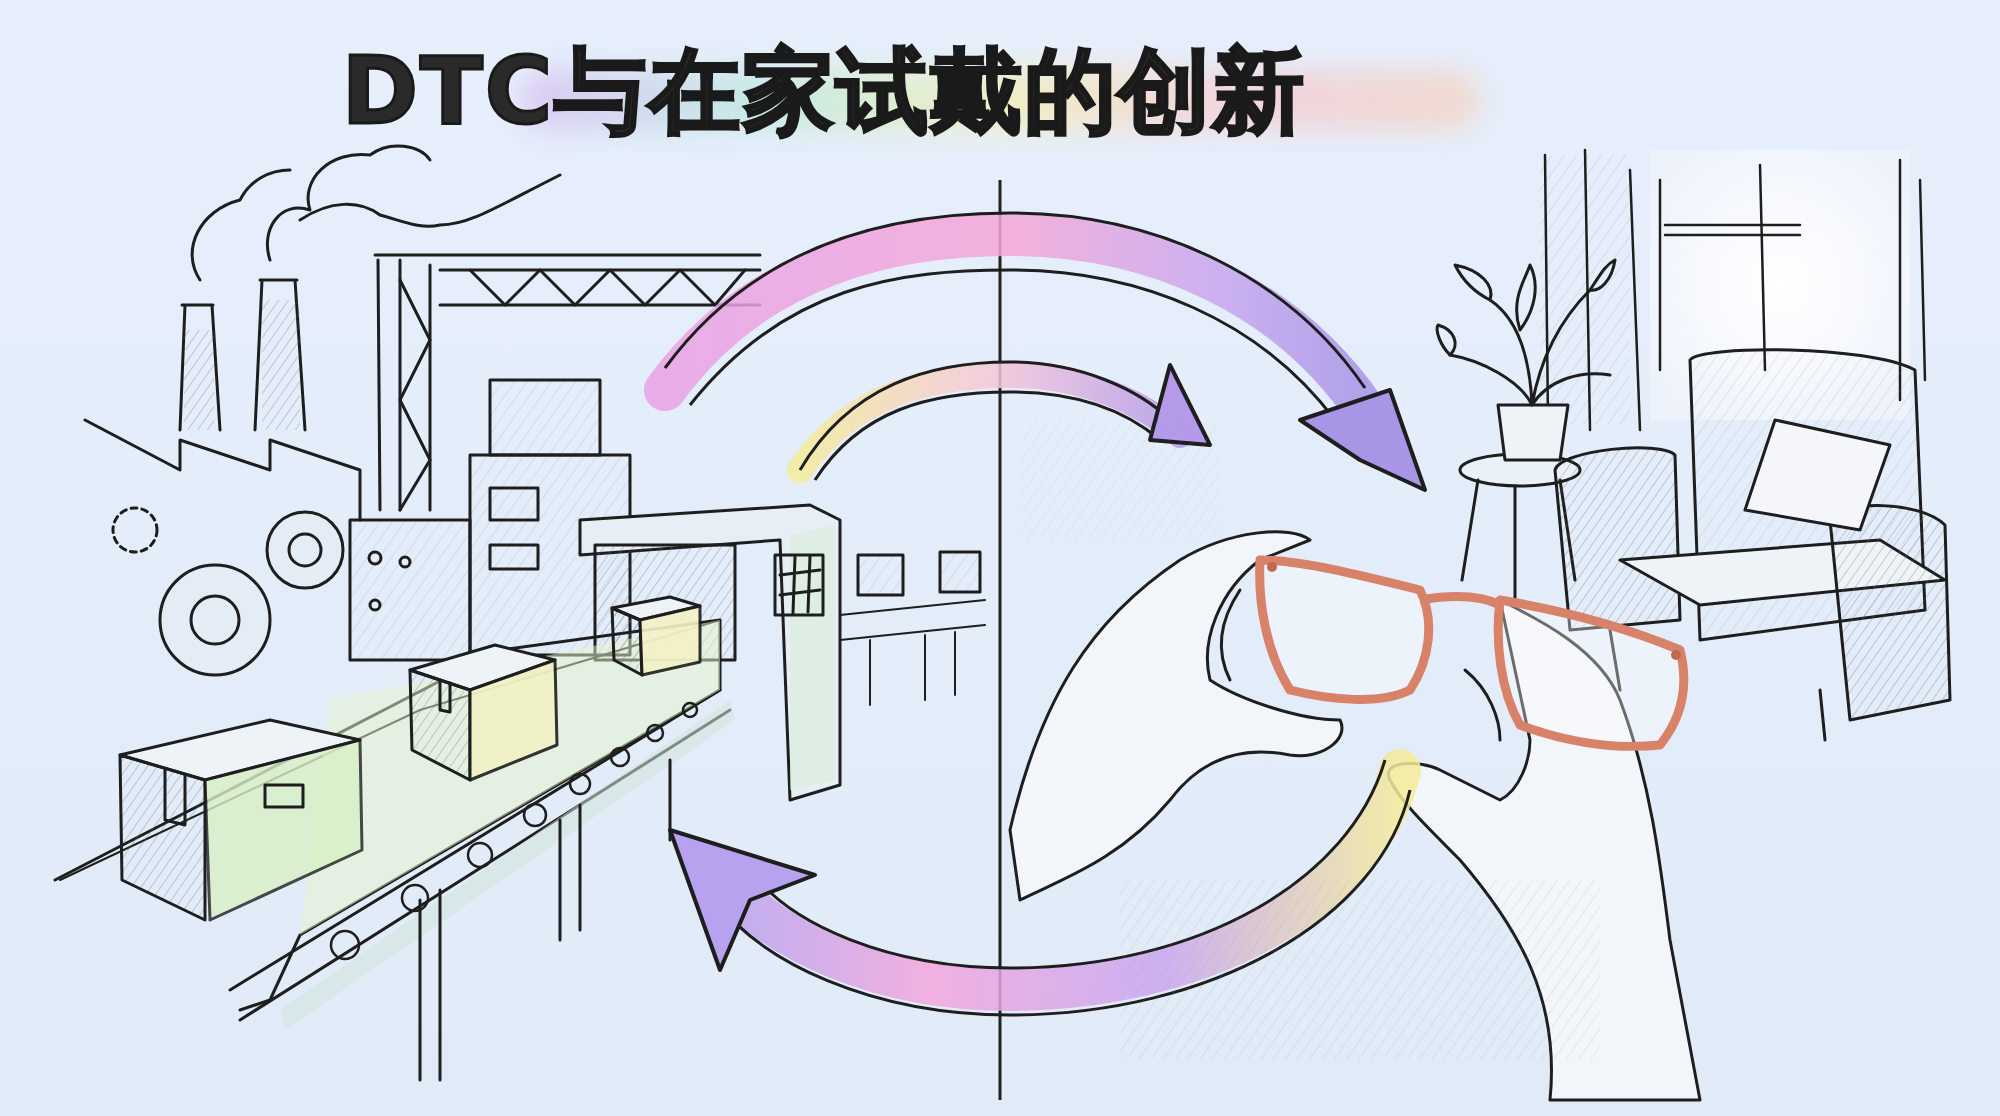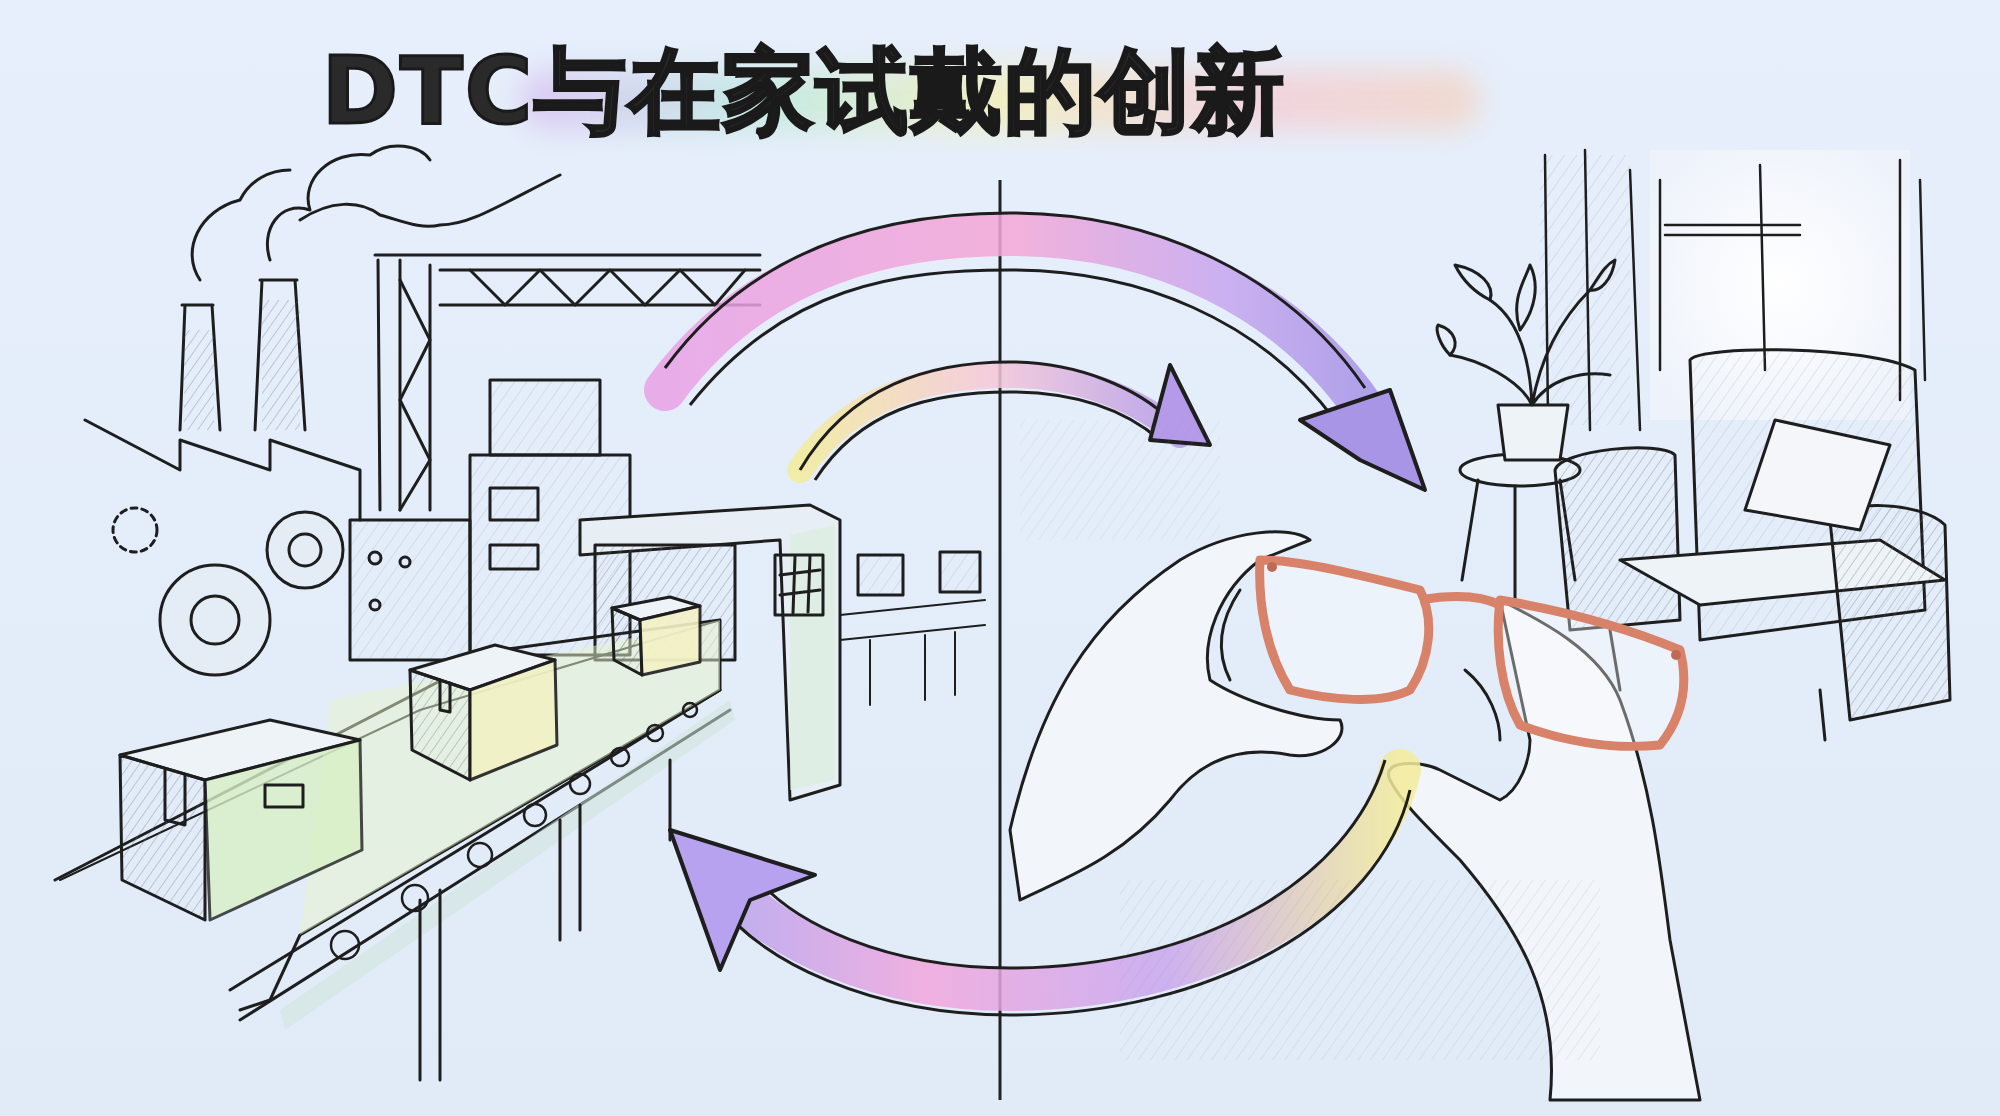--- a/index.html
+++ b/index.html
@@ -1,18 +1,18 @@
 <!DOCTYPE html>
 <html><head>
 <meta charset="utf-8">
 <style>
   html,body{margin:0;padding:0;}
   body{width:2000px;height:1116px;overflow:hidden;background:#e4eefa;font-family:"DejaVu Sans",sans-serif;position:relative;}
   .canvas{position:absolute;left:0;top:0;width:2000px;height:1116px;background:linear-gradient(180deg,#e6effb 0%,#e1ebf8 100%);}
-  .title-wrap{position:absolute;left:0;top:30px;width:1608px;text-align:center;}
+  .title-wrap{position:absolute;left:0;top:30px;width:1608px;text-align:center;padding-left:20px;}
   .title-glow{position:absolute;left:520px;top:70px;width:960px;height:60px;
     background:linear-gradient(90deg,rgba(214,170,240,.55),rgba(170,230,210,.55),rgba(250,240,150,.55),rgba(250,190,200,.55),rgba(250,200,170,.55));
     filter:blur(14px);border-radius:30px;}
   .title{position:relative;display:inline-block;font-size:92px;font-weight:bold;color:#2a2a2a;letter-spacing:2px;
     -webkit-text-stroke:3px #1a1a1a;text-shadow:0 0 1px #000;}
   svg{position:absolute;left:0;top:0;}
 </style>
 </head>
 <body>
 

